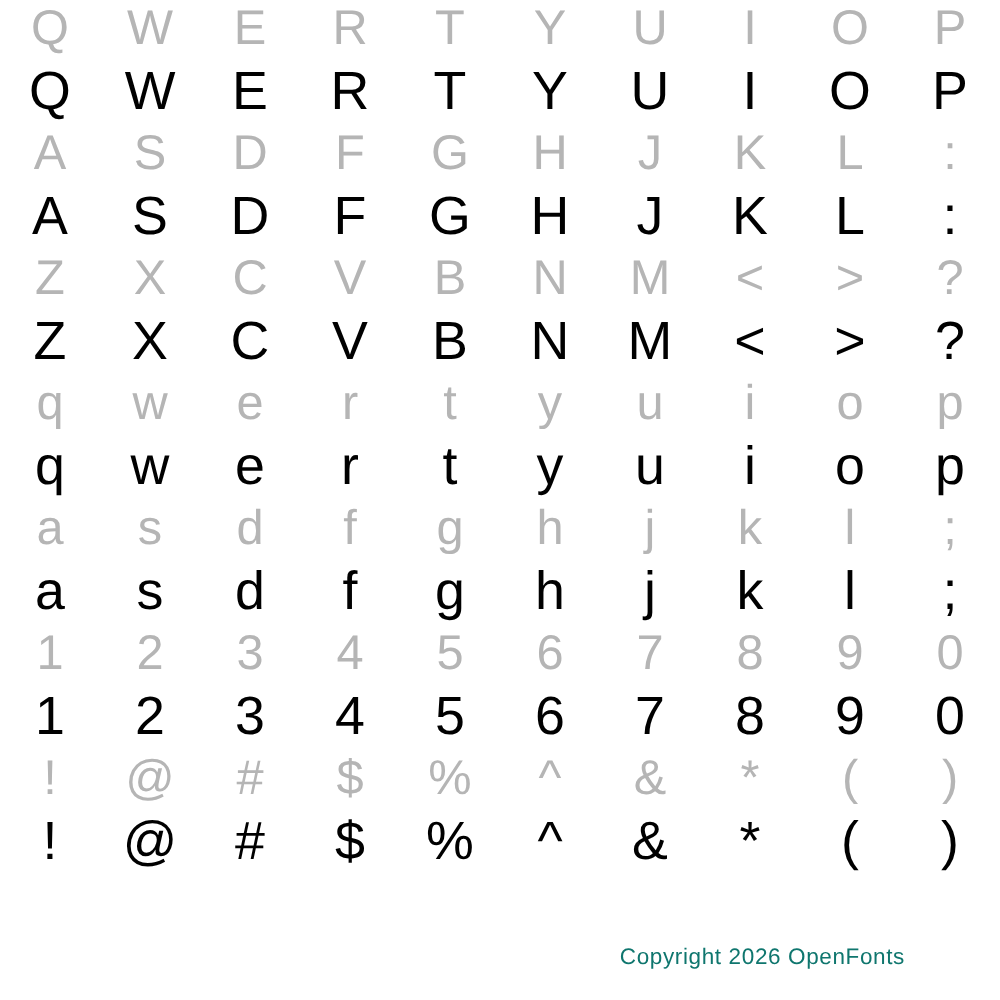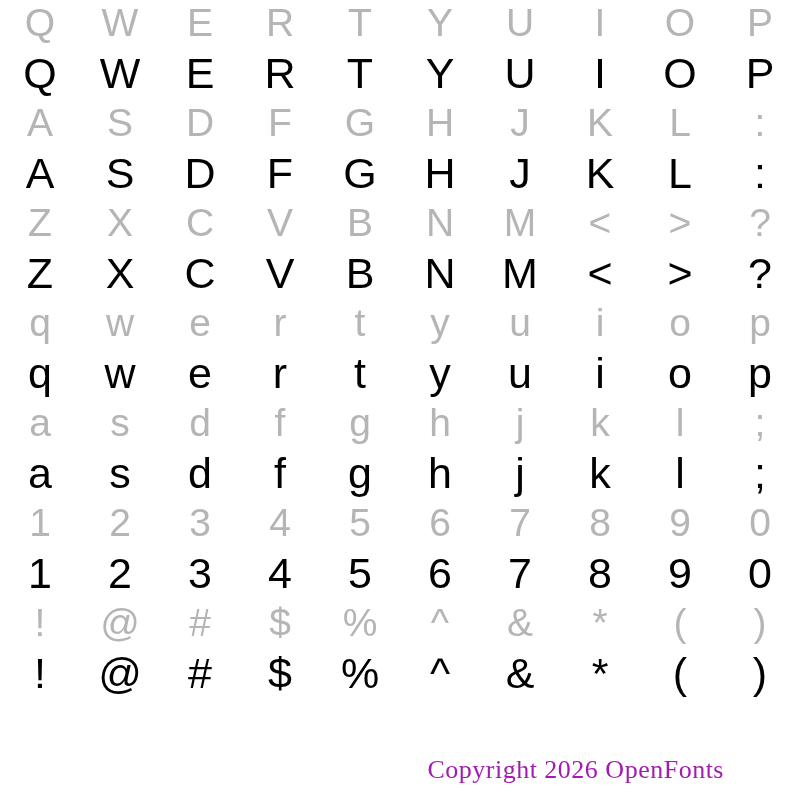--- a/index.html
+++ b/index.html
@@ -30,24 +30,23 @@
     height: 54px;
     line-height: 54px;
     font-size: 43px;
     font-weight: 500;
     color: #000000;
   }
   .footer {
     position: absolute;
     top: 755px;
     right: 76px;
-    font-size: 26px;
-    color: #a21caf;
+    font-size: 18px;
+    color: #0f766e;
     letter-spacing: 0.5px;
-    font-family: Liberation Serif, serif;
   }
 </style>
 </head>
 <body>
 
 <div class="page">
   <div class="glyph-grid" id="glyph-grid">
       <div class="glyph-row reference">
         <span class="glyph-cell">Q</span>
         <span class="glyph-cell">W</span>

